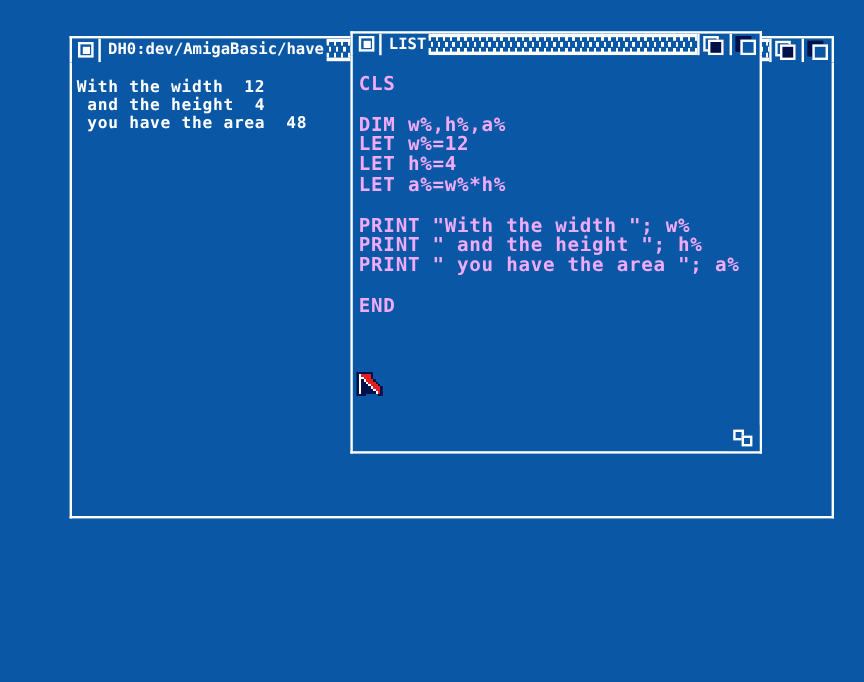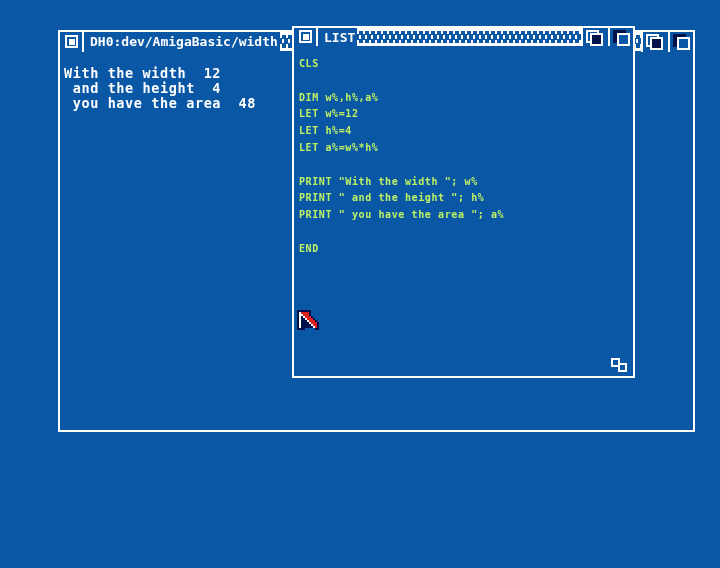--- a/index.html
+++ b/index.html
@@ -213,23 +213,23 @@
     height: 352px;
     box-sizing: border-box;
   }
   #list-window .win-body {
     top: 20px;
   }
   #list-text {
     position: absolute;
     left: 5px;
     top: 0px;
-    color: #bef264;
+    color: #f0abfc;
     font-family: "DejaVu Sans Mono", monospace;
-    font-size: 10px;
+    font-size: 16px;
     font-weight: bold;
     line-height: 16.8px;
     white-space: pre;
     letter-spacing: 0.6px;
   }
 
   
   .resize-gadget {
     position: absolute;
     right: 0;
@@ -271,21 +271,21 @@
 
   <div id="basic-window">
 
     <div class="titlebar">
 
       <div class="gadget-left">
         <span class="box-outer"></span>
         <span class="box-inner"></span>
       </div>
 
-      <div class="title-text">DH0:dev/AmigaBasic/width</div>
+      <div class="title-text">DH0:dev/AmigaBasic/have</div>
 
       <div class="title-fill">
         <span class="solid s1"></span>
         <span class="zig a"></span>
         <span class="zig b"></span>
         <span class="zig c"></span>
         <span class="solid s2"></span>
       </div>
 
       <div class="gadget-right">

